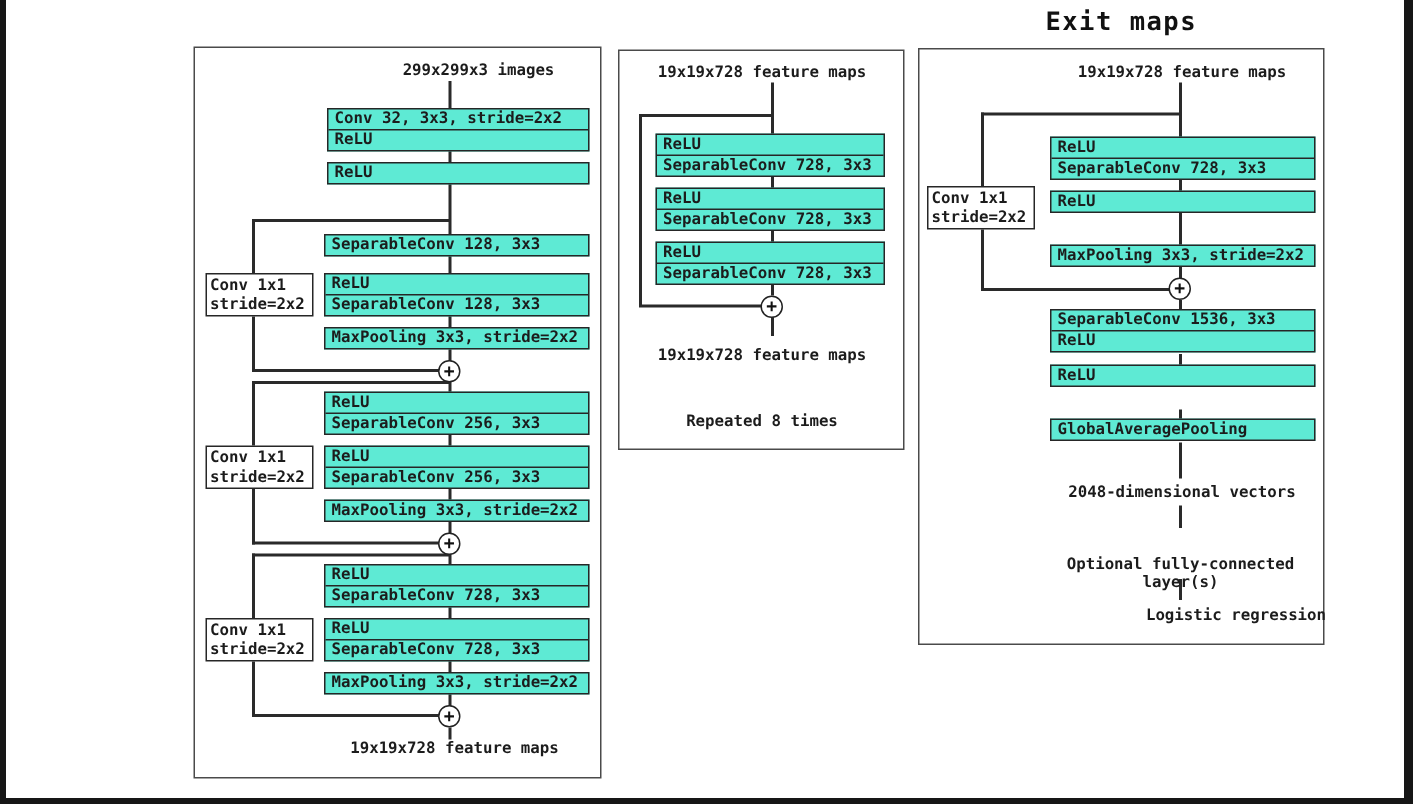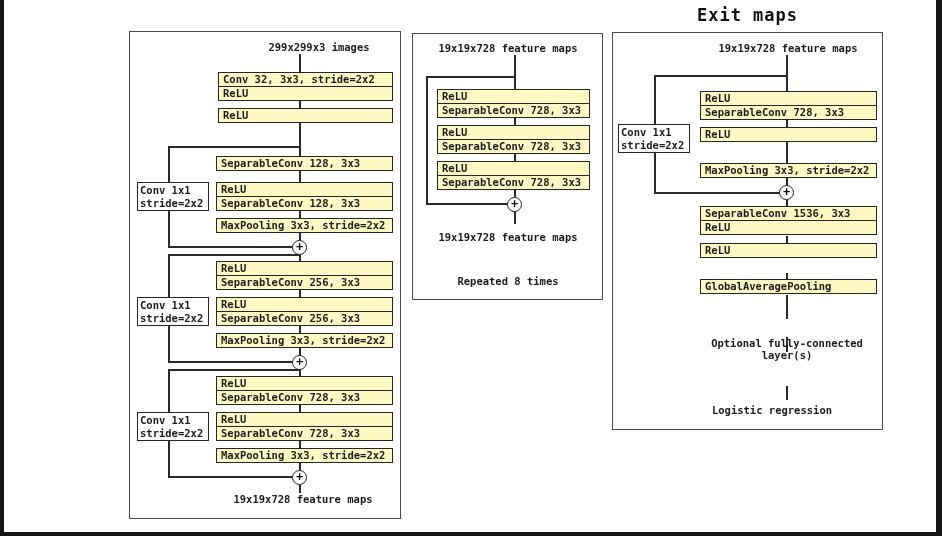--- a/index.html
+++ b/index.html
@@ -26,21 +26,21 @@
   .flow-box {
     position:absolute;
     border:1.5px solid #4a4a4a;
     background:transparent;
   }
   .hl { position:absolute; height:1.5px; background:#2a2a2a; z-index:1; }
   .vl { position:absolute; width:1.5px;  background:#2a2a2a; z-index:1; }
   .node {
     position:absolute;
     border:1.5px solid #262626;
-    background:#fef9c3;
+    background:#5eead4;
     z-index:2;
   }
   .row {
     font-size:10.5px;
     font-weight:bold;
     line-height:11px;
     padding:1px 4px;
     white-space:nowrap;
   }
   .row + .row { border-top:1.5px solid #262626; }
@@ -223,16 +223,17 @@
     <div class="row">SeparableConv 1536, 3x3</div>
     <div class="row">ReLU</div>
   </div>
   <div class="node" style="left:700px;top:243px;width:177px">
     <div class="row">ReLU</div>
   </div>
   <div class="node" style="left:700px;top:279px;width:177px">
     <div class="row">GlobalAveragePooling</div>
   </div>
 
-  <div class="label" style="left:697px;top:337px;width:180px">Optional fully-connected layer(s)</div>
-  <div class="label" style="left:682px;top:404px;width:180px">Logistic regression</div>
+  <div class="label" style="left:698px;top:322px;width:180px">2048-dimensional vectors</div>
+  <div class="label" style="left:697px;top:370px;width:180px">Optional fully-connected layer(s)</div>
+  <div class="label" style="left:734px;top:404px;width:180px">Logistic regression</div>
 
 </div>
 
 </body></html>

